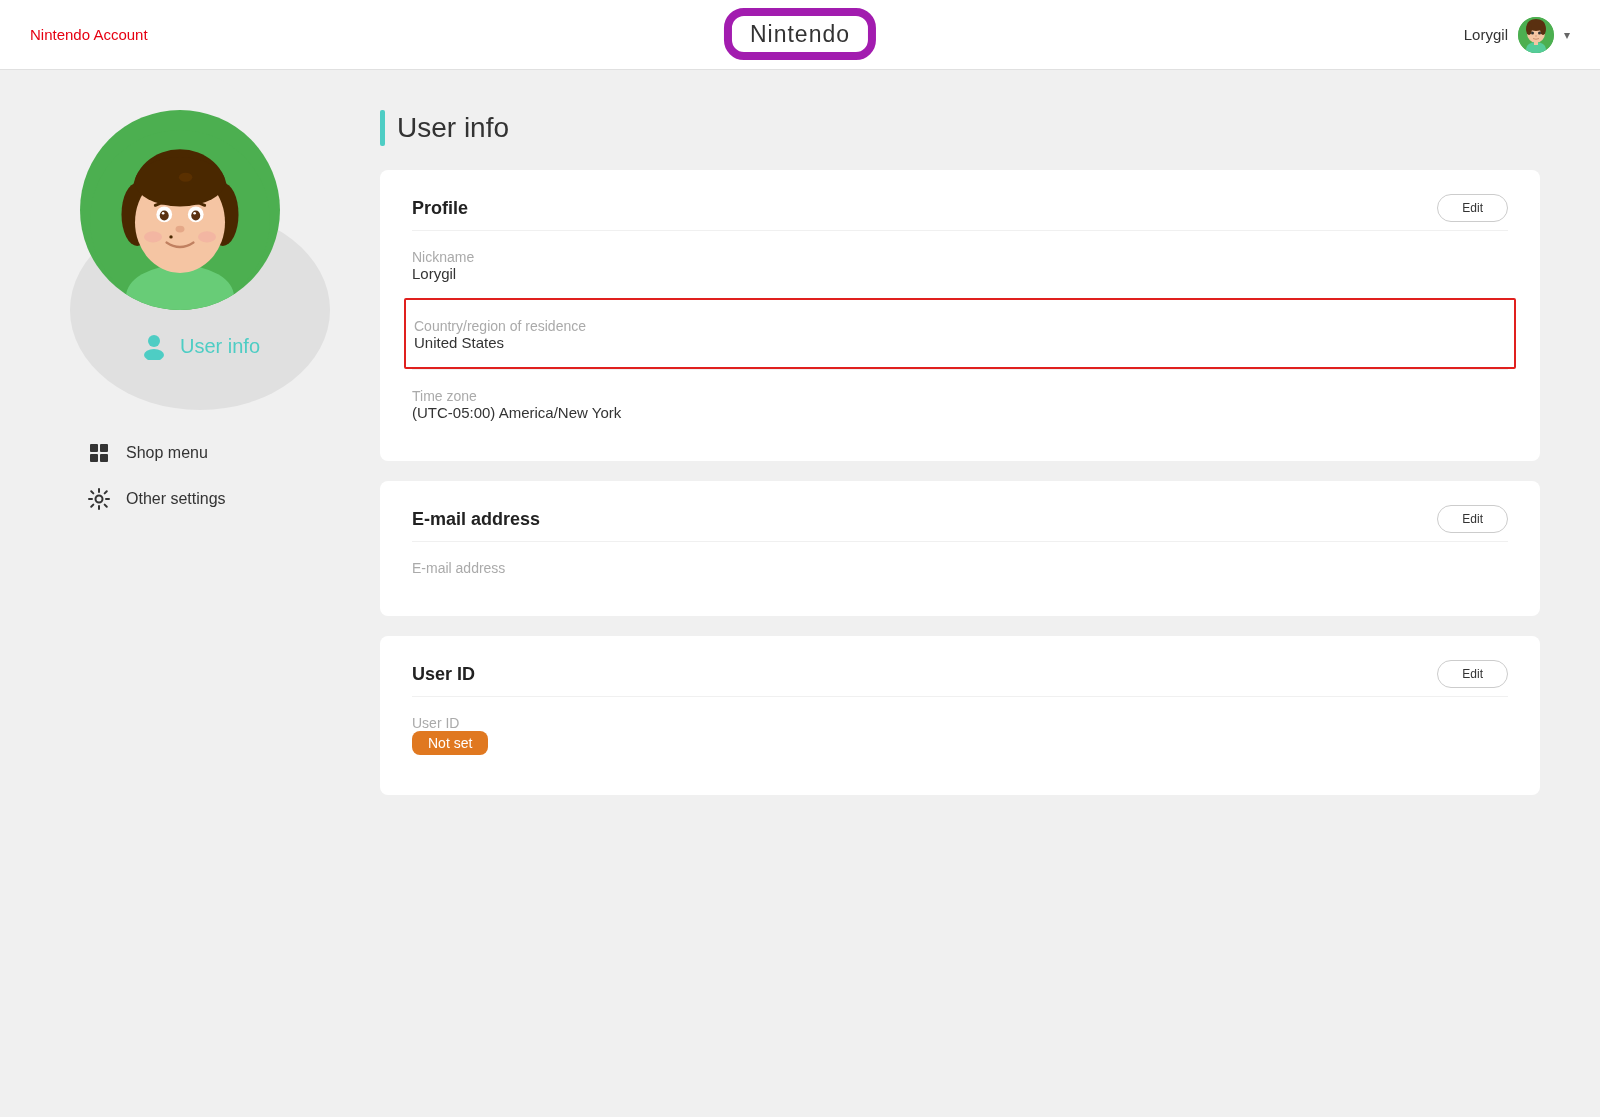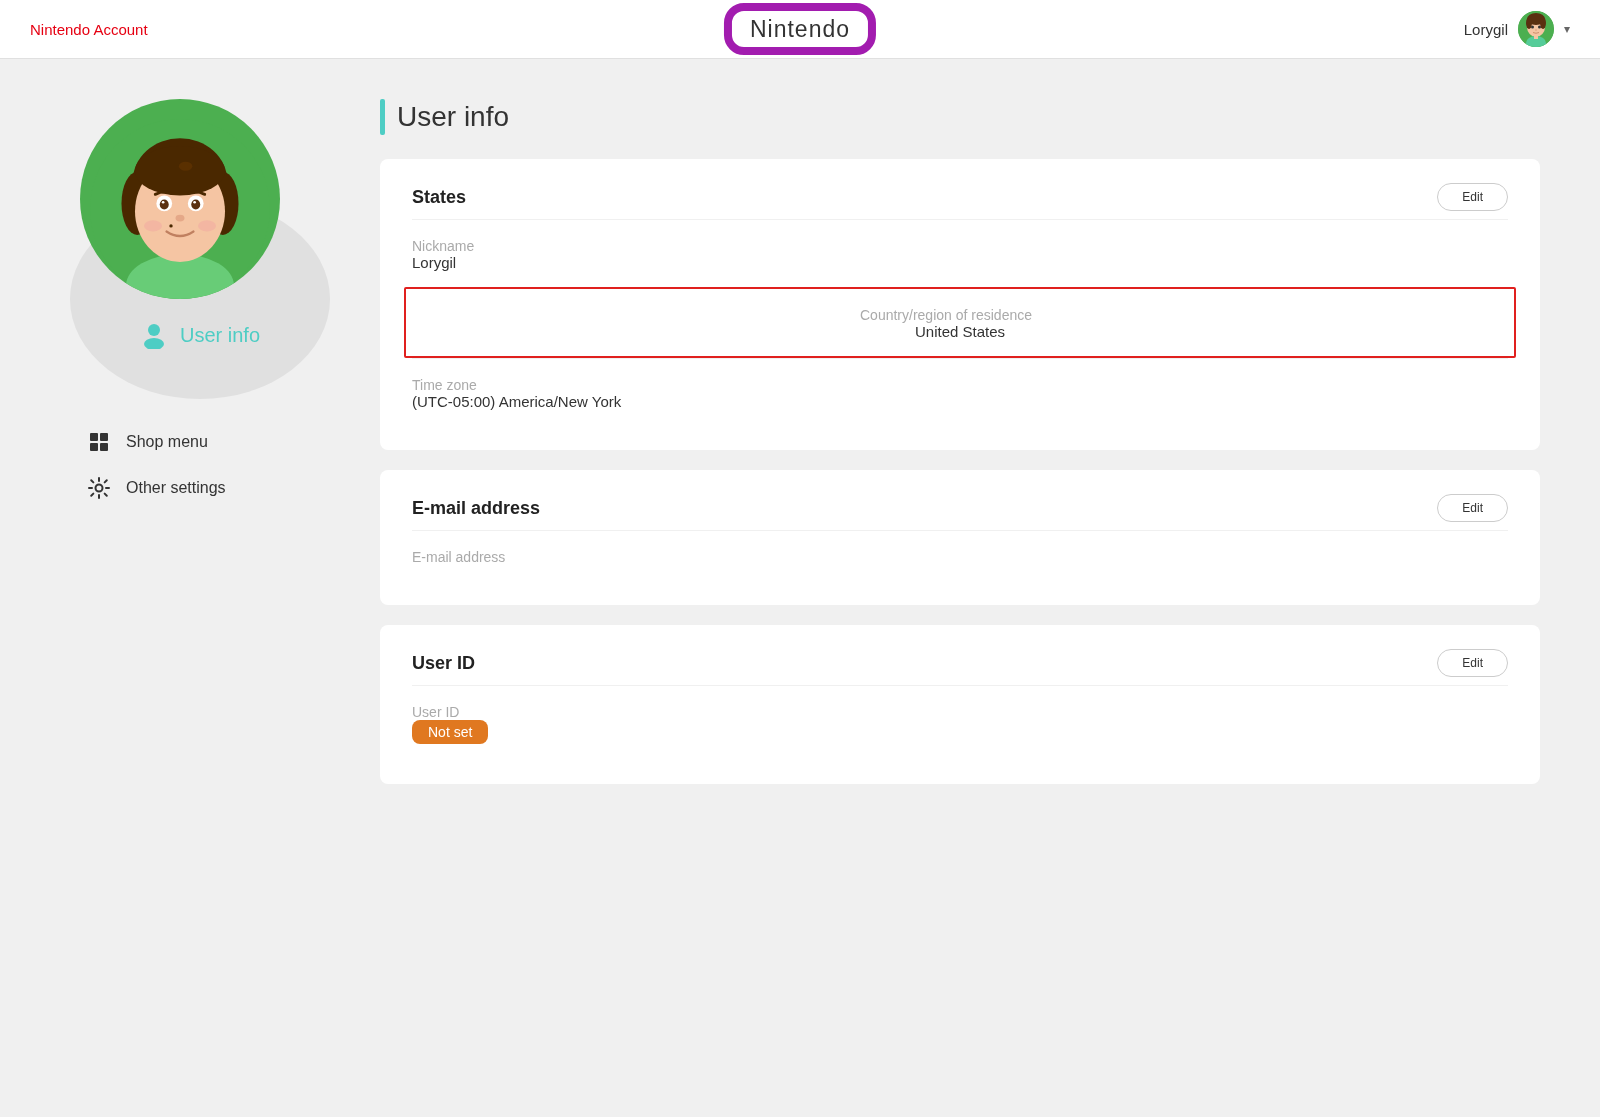--- a/index.html
+++ b/index.html
@@ -7,21 +7,21 @@
       font-family: -apple-system, BlinkMacSystemFont, 'Segoe UI', sans-serif;
       background: #f0f0f0;
       min-height: 1117px;
       font-size: 15px;
       color: #333;
     }
 
     
     .header {
       background: #fff;
-      height: 59px;
+      height: 70px;
       display: flex;
       align-items: center;
       justify-content: space-between;
       padding: 0 30px;
       border-bottom: 1px solid #e0e0e0;
       position: relative;
     }
     .header-logo-area {
       position: absolute;
       left: 50%;
@@ -183,21 +183,20 @@
     }
     .field-value {
       color: #333;
       font-size: 15px;
     }
     .field-row.highlighted {
       border: 2px solid #e0201e;
       margin: 0 -8px;
       padding: 16px 8px;
       border-radius: 2px;
-      align-items: center;
     }
 
     .not-set-badge {
       background: #e07820;
       color: #fff;
       border-radius: 8px;
       padding: 4px 16px;
       font-size: 14px;
       font-weight: 500;
     }
@@ -329,21 +328,21 @@
 
   <main class="main-content">
 
     <div class="page-title-bar">
       <div class="page-title-accent"></div>
       <h1 class="page-title-text">User info</h1>
     </div>
 
     <div class="card">
       <div class="card-header">
-        <span class="card-title">States</span>
+        <span class="card-title">Profile</span>
         <button class="edit-btn">Edit</button>
       </div>
 
       <div class="field-row">
         <span class="field-label">Nickname</span>
         <span class="field-value">Lorygil</span>
       </div>
 
 
 

